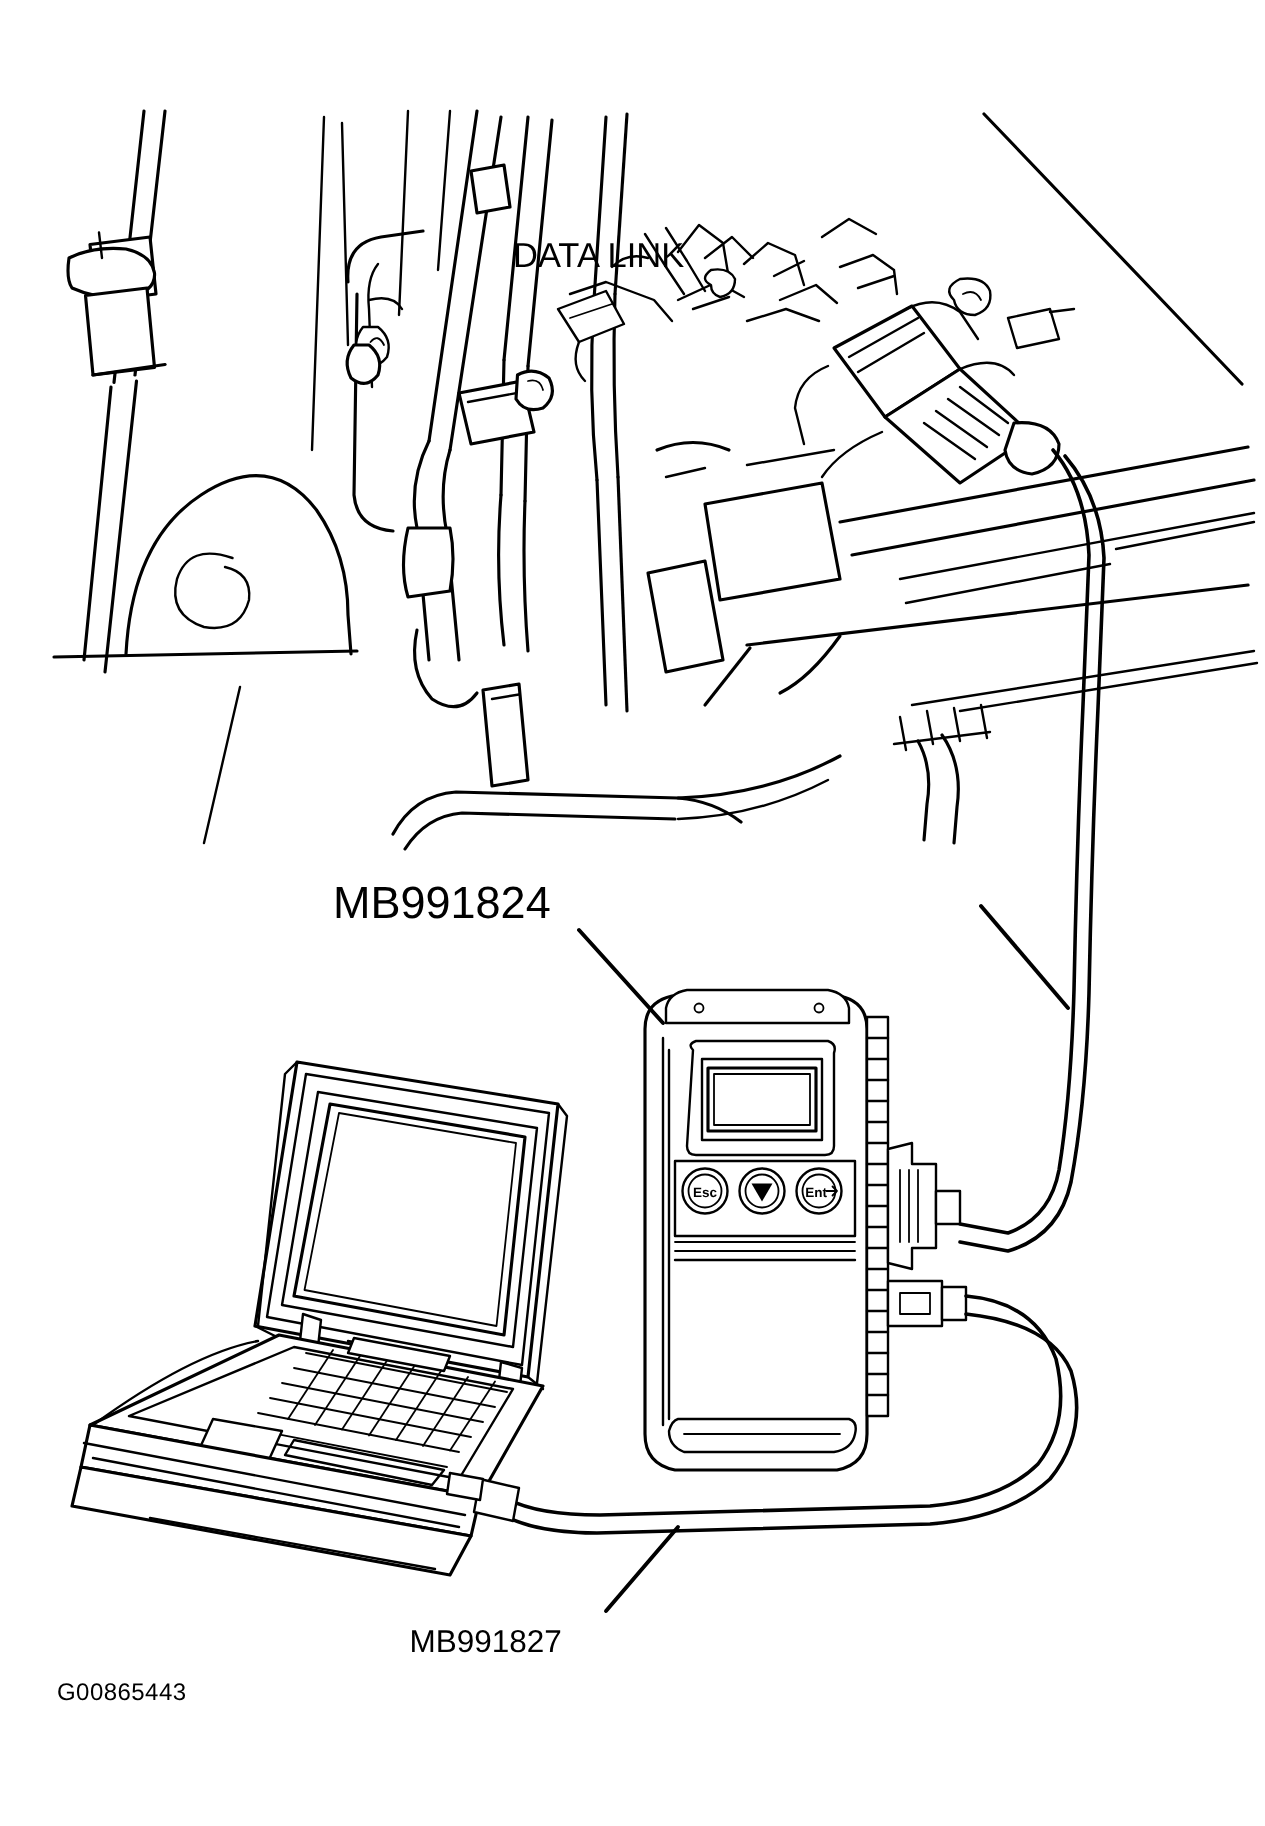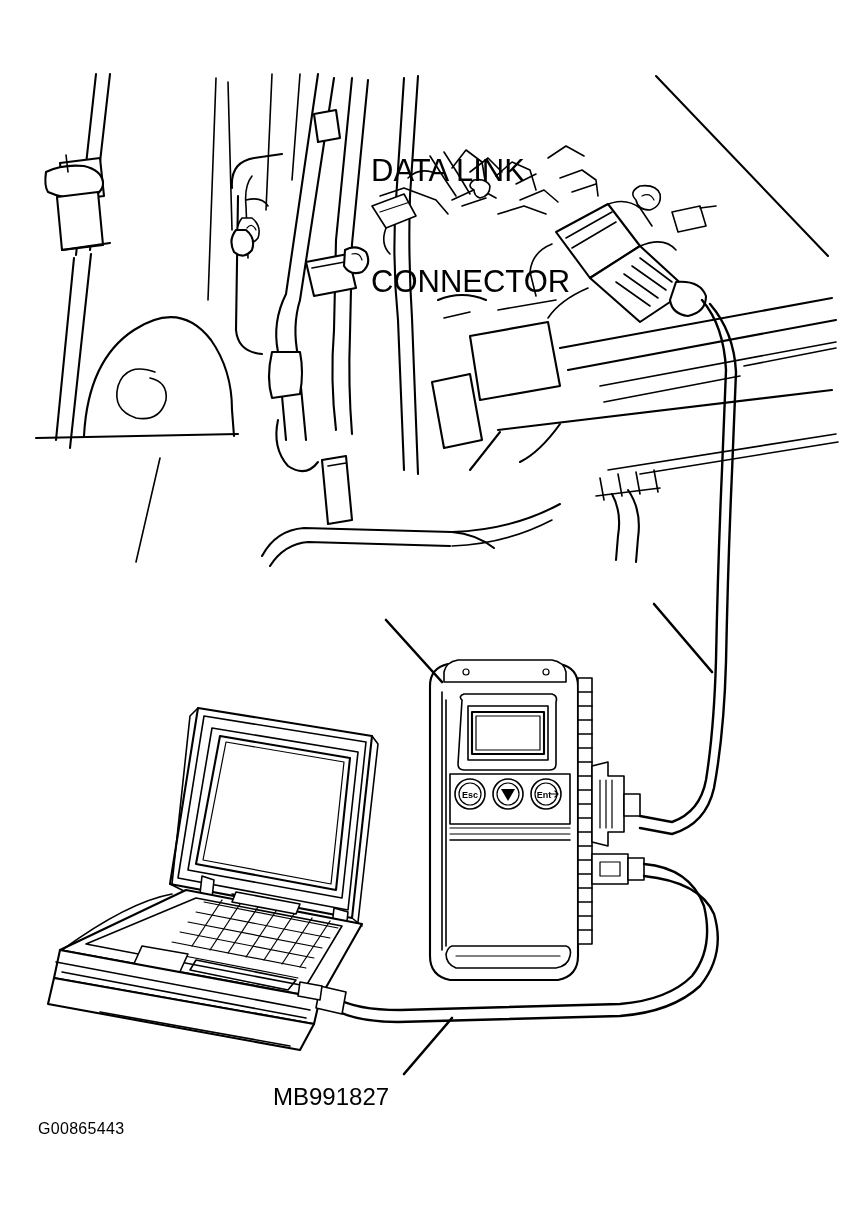--- a/index.html
+++ b/index.html
@@ -79,39 +79,39 @@
   }
   .label-text {
     position: absolute;
     font-family: "Liberation Sans", sans-serif;
     font-weight: 400;
     color: #000000;
     white-space: pre;
     letter-spacing: 0px;
   }
   #title-label {
-    left: 371px;
+    left: 342px;
     top: 78px;
-    font-size: 31px;
+    font-size: 23px;
     line-height: 37px;
   }
   #label-mb991824 {
     left: 222px;
     top: 586px;
     font-size: 30px;
   }
   #label-mb991910 {
     left: 495px;
     top: 562px;
     font-size: 30px;
   }
   #label-mb991827 {
     left: 273px;
     top: 1083px;
-    font-size: 24px;
+    font-size: 21px;
   }
   #figure-code {
     left: 38px;
     top: 1120px;
     font-size: 16px;
     letter-spacing: 0.3px;
   }
   .btn-glyph {
     font-family: "Liberation Sans", sans-serif;
     font-size: 9px;
@@ -432,22 +432,22 @@
 
     <g>
       <path class="leader" d="M386 620 L442 682"></path>
       <path class="leader" d="M654 604 L712 672"></path>
       <path class="leader" d="M404 1074 L452 1018"></path>
     </g>
   </svg>
 
   <div class="label-text" id="title-label">
     <div>DATA LINK</div>
-    <div>CONNECTOR</div>
   </div>
 
+  <div class="label-text" id="label-mb991824">MB991824</div>
 
 
   <div class="label-text" id="label-mb991827">MB991827</div>
 
   <div class="label-text" id="figure-code">G00865443</div>
 
 </div>
 
 </body></html>

